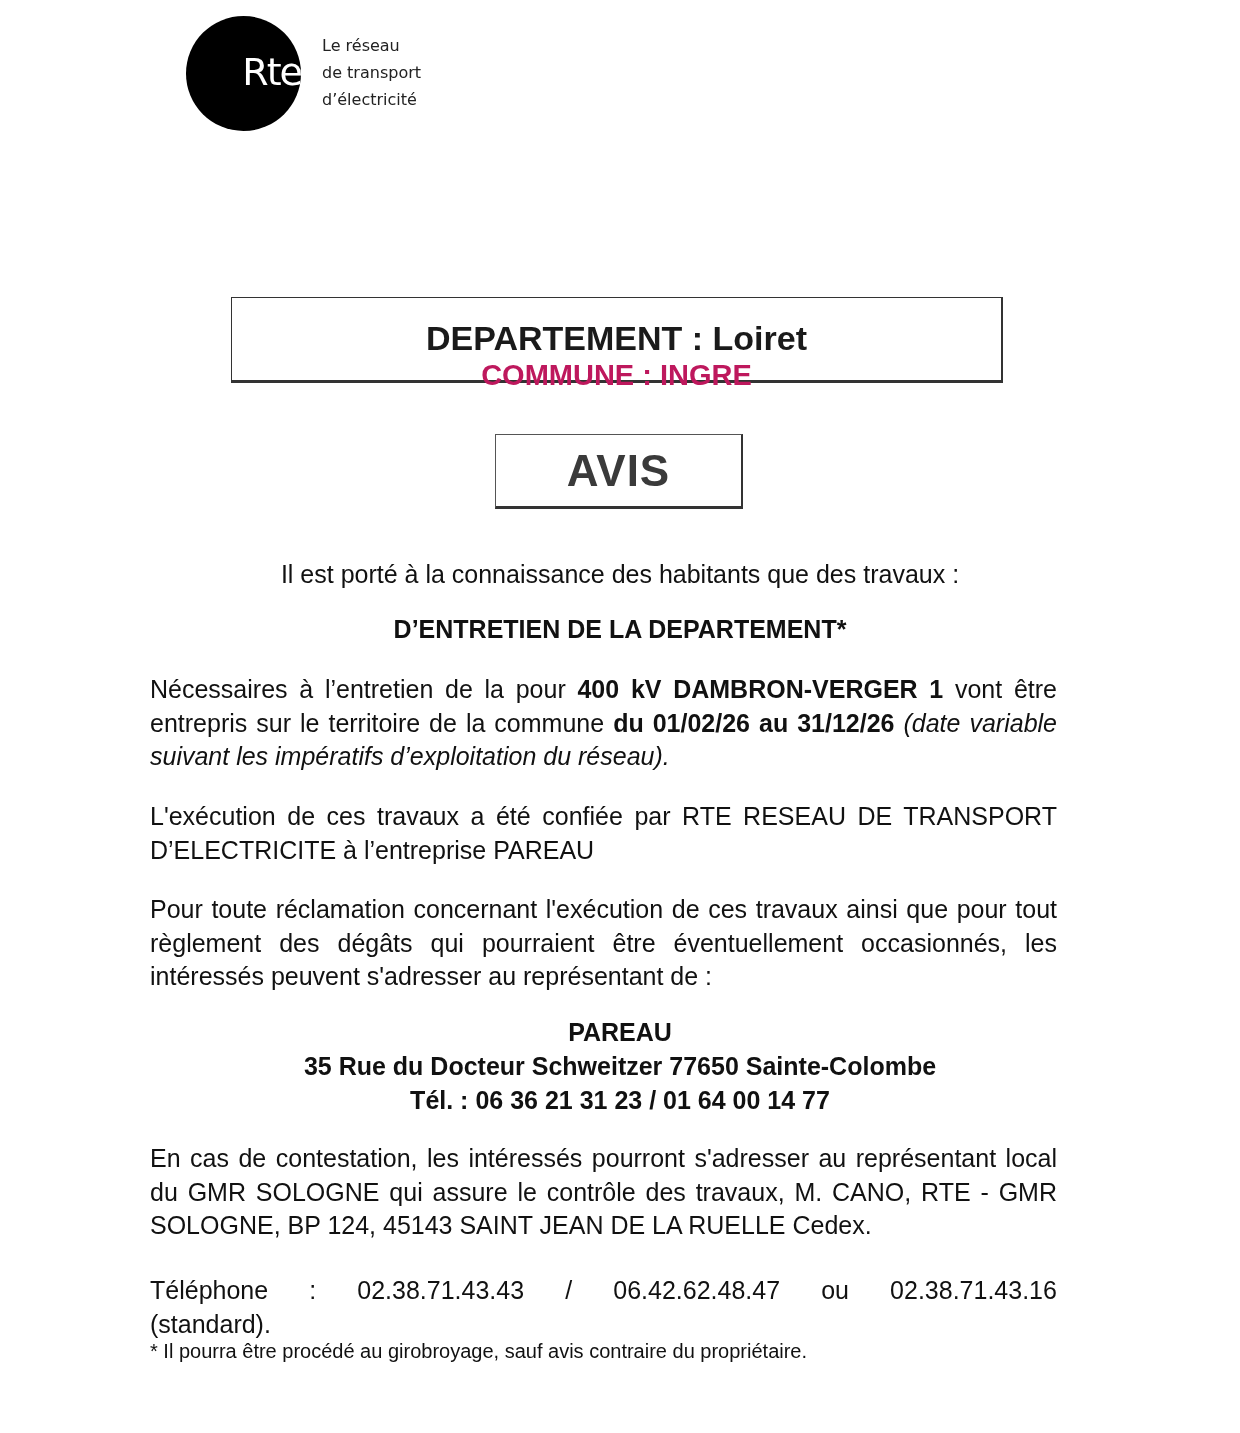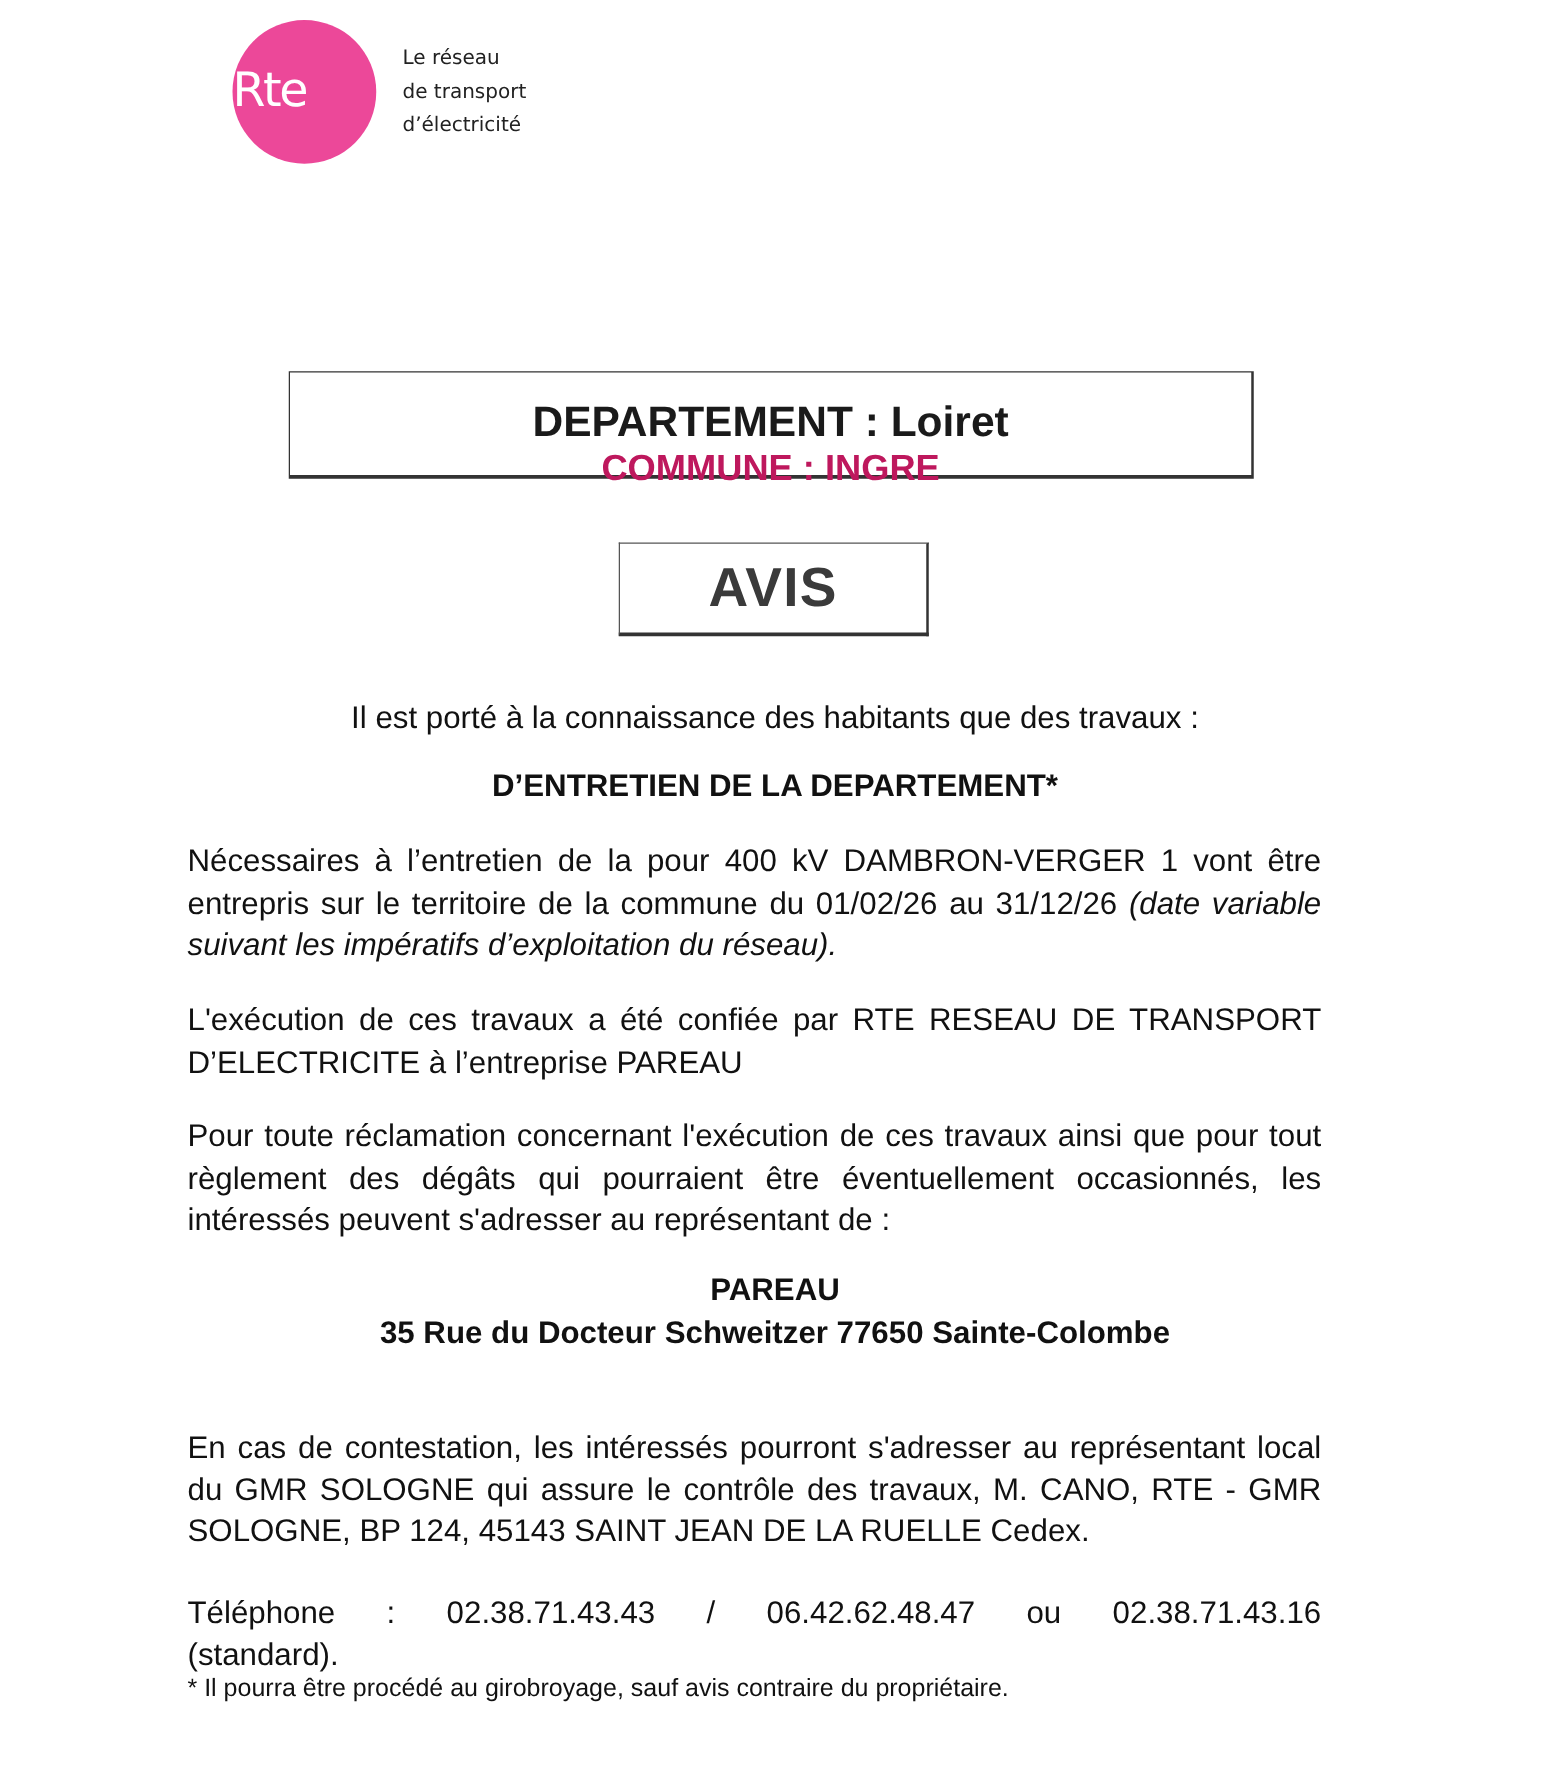--- a/index.html
+++ b/index.html
@@ -16,24 +16,24 @@
       color: #111111;
     }
     
     .logo {
       position: absolute;
       left: 186px;
       top: 16px;
       width: 115px;
       height: 115px;
       border-radius: 50%;
-      background: #ec4899;
+      background: #000000;
       display: flex;
       align-items: center;
-      justify-content: flex-start;
+      justify-content: flex-end;
     }
     .logo-mark {
       color: #ffffff;
       font-family: "DejaVu Sans", sans-serif;
       font-size: 38px;
       letter-spacing: -2px;
       font-weight: normal;
       margin-top: -4px;
     }
     .tagline {
@@ -140,21 +140,21 @@
       white-space: nowrap;
     }
 
     .footnote {
       position: absolute;
       left: 150px;
       top: 1340px;
       font-size: 20px;
       white-space: nowrap;
     }
-    b { font-weight: normal; }
+    b { font-weight: bold; }
     i { font-style: italic; }
   </style>
 </head>
 <body>
 
 <div class="logo">
   <span class="logo-mark">Rte</span>
 </div>
 <div class="tagline">
   <div>Le réseau</div>
@@ -178,20 +178,21 @@
   <span>Nécessaires à l’entretien de la pour </span><b>400 kV  DAMBRON-VERGER 1</b><span> vont être entrepris sur le territoire de la commune </span><b>du 01/02/26 au 31/12/26</b><i> (date variable suivant les impératifs d’exploitation du réseau).</i>
 </div>
 
 <div class="para p2">L'exécution de ces travaux a été confiée par RTE RESEAU DE TRANSPORT D’ELECTRICITE à l’entreprise PAREAU</div>
 
 <div class="para p3">Pour toute réclamation concernant l'exécution de ces travaux ainsi que pour tout règlement des dégâts qui pourraient être éventuellement occasionnés, les intéressés peuvent s'adresser au représentant de :</div>
 
 <div class="contact">
   <div>PAREAU</div>
   <div>35 Rue du Docteur Schweitzer 77650 Sainte-Colombe</div>
+  <div>Tél. : 06 36 21 31 23 / 01 64 00 14 77</div>
 </div>
 
 <div class="para p4">En cas de contestation, les intéressés pourront s'adresser au représentant local du GMR SOLOGNE qui assure le contrôle des travaux, M. CANO, RTE - GMR SOLOGNE, BP 124, 45143 SAINT JEAN DE LA RUELLE Cedex.</div>
 
 <div class="para p5">
   <div class="phone-line">
     <span>Téléphone</span>
     <span>:</span>
     <span>02.38.71.43.43</span>
     <span>/</span>

